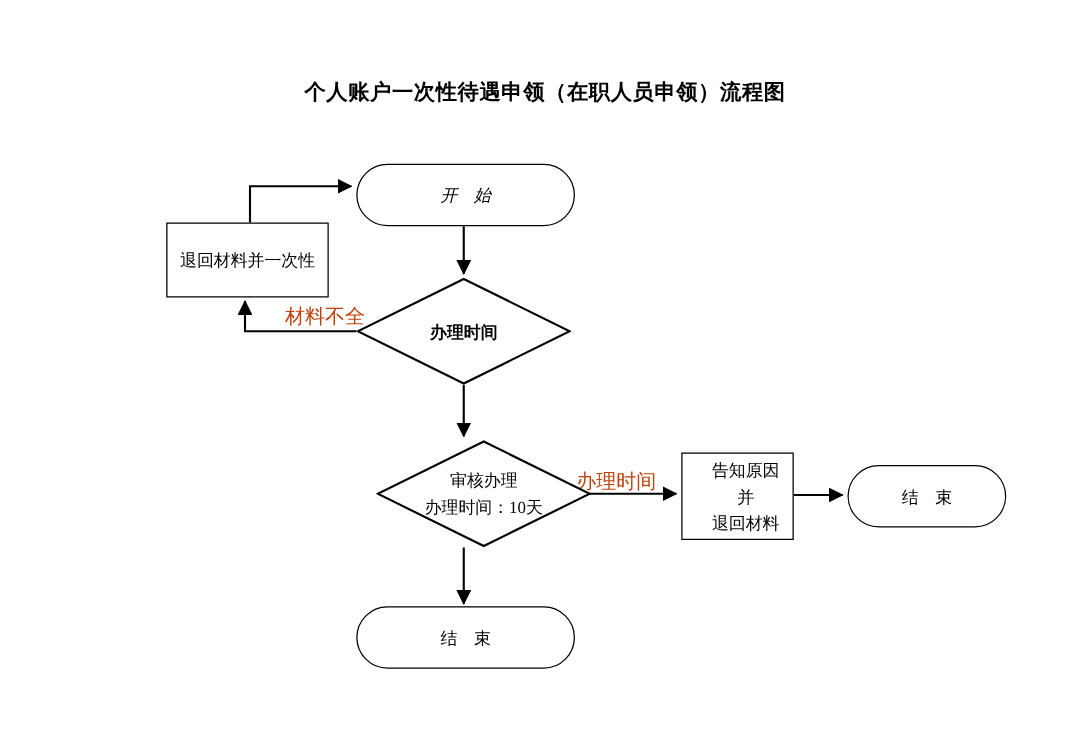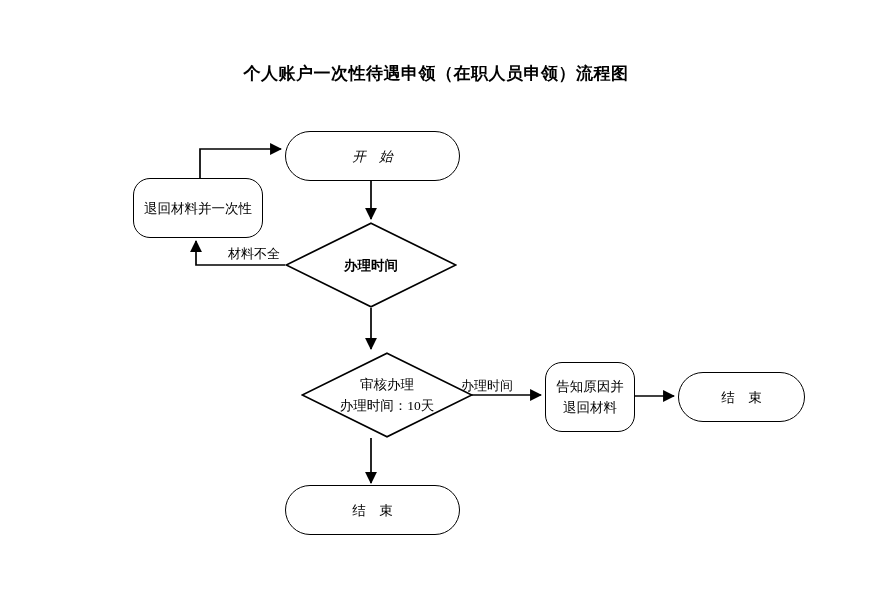--- a/index.html
+++ b/index.html
@@ -45,21 +45,20 @@
     position: absolute;
     box-sizing: border-box;
     display: flex;
     align-items: center;
     justify-content: center;
     text-align: center;
     font-size: 13.5px;
     line-height: 21px;
     color: #000;
     background: #ffffff;
-    border-radius: 17px;
   }
   .terminator {
     border: 1.6px solid #000;
     border-radius: 999px;
     letter-spacing: 5px;
     text-indent: 5px;
   }
   .process {
     border: 1.4px solid #000;
   }
@@ -78,23 +77,23 @@
   .decision .dshape {
     position: absolute;
     left: 0;
     top: 0;
     width: 100%;
     height: 100%;
     z-index: 1;
   }
   .edge-label {
     position: absolute;
-    font-size: 13px;
+    font-size: 16px;
     line-height: 16px;
-    color: #000000;
+    color: #c2410c;
     white-space: nowrap;
     background: transparent;
   }
   .bold-label { font-weight: bold; }
 </style>
 </head>
 <body>
 
 <div id="canvas">
 
@@ -142,21 +141,21 @@
   <div class="node decision" style="left:301px; top:352px; width:172px; height:86px;">
     <svg class="dshape" viewBox="0 0 172 86" preserveAspectRatio="none">
       <polygon points="86,1.2 170.8,43 86,84.8 1.2,43" fill="#ffffff" stroke="#000" stroke-width="1.7" vector-effect="non-scaling-stroke"></polygon>
     </svg>
     <span class="dlabel">
       <span style="display:block">审核办理</span>
       <span style="display:block">办理时间：10天</span>
     </span>
   </div>
 
-  <div class="node process" style="left:545px; top:362px; width:90px; height:70px;">
+  <div class="node process" style="left:545px; top:362px; width:90px; height:70px;padding-left:13px;">
     <div class="inner">
       <div>告知原因并</div>
       <div>退回材料</div>
     </div>
   </div>
 
   <div class="node terminator" style="left:678px; top:372px; width:127px; height:50px;">
     <span>结 束</span>
   </div>
 

